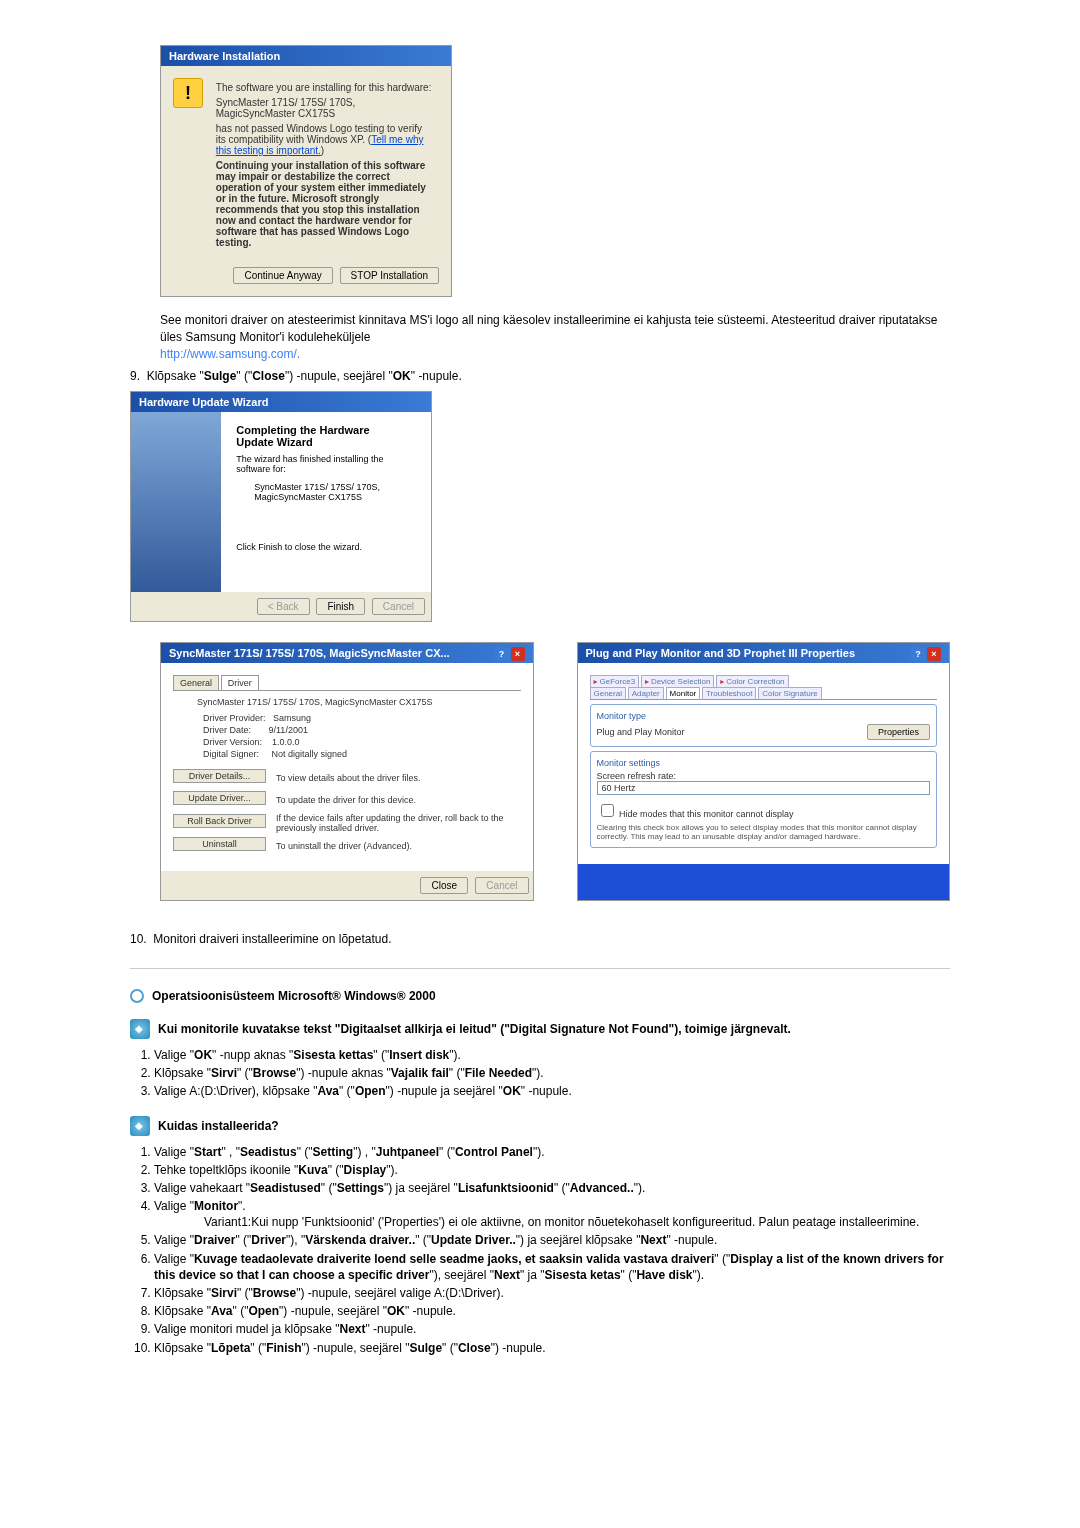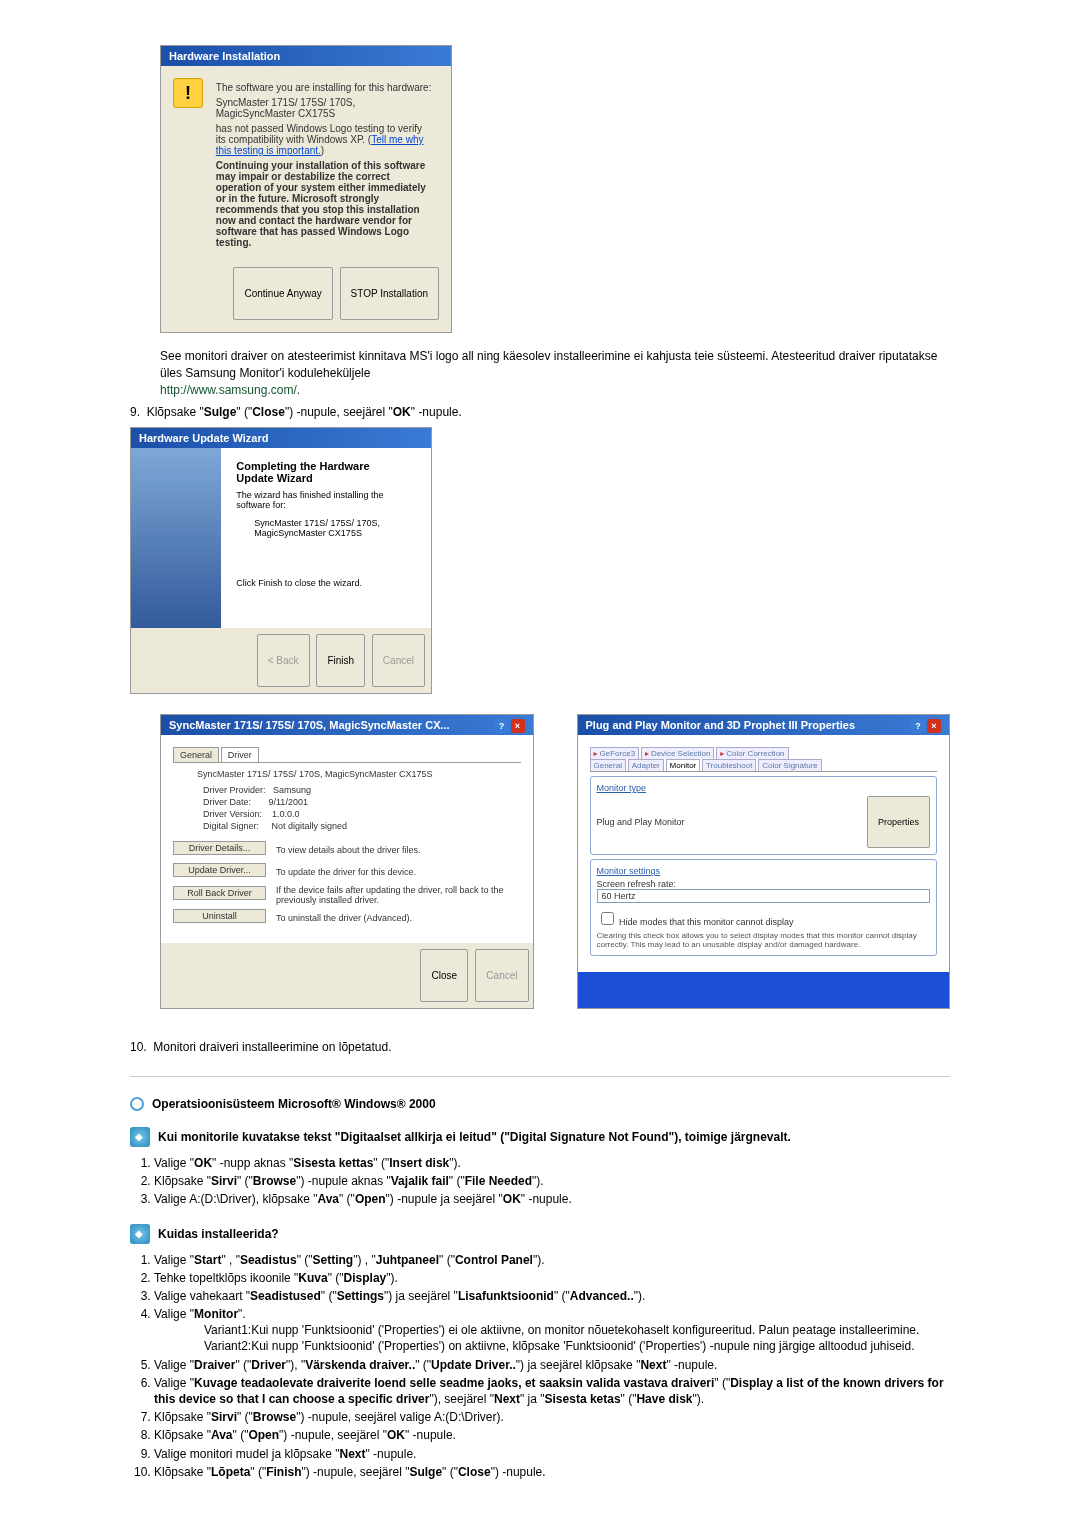--- a/index.html
+++ b/index.html
@@ -50,21 +50,21 @@
   }
   .dialog-body p { margin: 4px 0; }
   .dialog-link { color: #0046d5; text-decoration: underline; cursor: pointer; }
   .bold { font-weight: bold; }
   .dialog-buttons {
     text-align: right;
     margin-top: 15px;
   }
   .win-button, .tab-button {
     font-size: 10px;
-    padding: 20px 10px;
+    padding: 2px 10px;
     background: #ece9d8;
     border: 1px solid #999;
     border-radius: 2px;
     margin-left: 4px;
   }
   .win-button.disabled { color: #999; }
   .wizard-left-panel {
     display: inline-block;
     width: 90px;
     height: 180px;
@@ -141,21 +141,21 @@
     background: #3a7bd5;
     color: #fff;
     width: 14px;
     height: 14px;
     text-align: center;
     line-height: 14px;
     font-size: 9px;
     border-radius: 2px;
   }
   .section-text { margin: 6px 0; line-height: 1.4; }
-  .blue-link { color: #14532d; text-decoration: none; }
+  .blue-link { color: #3b82f6; text-decoration: none; }
   ol.doc-list, ul.doc-list {
     margin: 2px 0 6px 0;
     padding-left: 24px;
   }
   ol.doc-list li, ul.doc-list li {
     margin-bottom: 2px;
     line-height: 1.35;
   }
   .heading-row {
     display: flex;
@@ -192,21 +192,20 @@
   .groupbox {
     border: 1px solid #8aa9d6;
     border-radius: 3px;
     padding: 6px;
     margin: 4px 0;
   }
   .groupbox-title {
     font-size: 9px;
     color: #2a5fa8;
     margin-bottom: 3px;
-    text-decoration: underline;
   }
   .select-box {
     border: 1px solid #7f9db9;
     background: #fff;
     font-size: 9px;
     padding: 1px 4px;
     width: 100%;
     box-sizing: border-box;
   }
   .tiny-tab {
@@ -387,21 +386,20 @@
   <span class="gear-icon"></span>
   <span class="heading-text">Kuidas installeerida?</span>
 </div>
 
 <ol class="doc-list">
   <li>Valige "<b>Start</b>" , "<b>Seadistus</b>" ("<b>Setting</b>") , "<b>Juhtpaneel</b>" ("<b>Control Panel</b>").</li>
   <li>Tehke topeltklõps ikoonile "<b>Kuva</b>" ("<b>Display</b>").</li>
   <li>Valige vahekaart "<b>Seadistused</b>" ("<b>Settings</b>") ja seejärel "<b>Lisafunktsioonid</b>" ("<b>Advanced..</b>").</li>
   <li>Valige "<b>Monitor</b>".
     <div class="sub-indent">Variant1:Kui nupp 'Funktsioonid' ('Properties') ei ole aktiivne, on monitor nõuetekohaselt konfigureeritud. Palun peatage installeerimine.</div>
-    <div class="sub-indent">Variant2:Kui nupp 'Funktsioonid' ('Properties') on aktiivne, klõpsake 'Funktsioonid' ('Properties') -nupule ning järgige alltoodud juhiseid.</div>
   </li>
   <li>Valige "<b>Draiver</b>" ("<b>Driver</b>"), "<b>Värskenda draiver..</b>" ("<b>Update Driver..</b>") ja seejärel klõpsake "<b>Next</b>" -nupule.</li>
   <li>Valige "<b>Kuvage teadaolevate draiverite loend selle seadme jaoks, et saaksin valida vastava draiveri</b>" ("<b>Display a list of the known drivers for this device so that I can choose a specific driver</b>"), seejärel "<b>Next</b>" ja "<b>Sisesta ketas</b>" ("<b>Have disk</b>").</li>
   <li>Klõpsake "<b>Sirvi</b>" ("<b>Browse</b>") -nupule, seejärel valige A:(D:\Driver).</li>
   <li>Klõpsake "<b>Ava</b>" ("<b>Open</b>") -nupule, seejärel "<b>OK</b>" -nupule.</li>
   <li>Valige monitori mudel ja klõpsake "<b>Next</b>" -nupule.</li>
   <li>Klõpsake "<b>Lõpeta</b>" ("<b>Finish</b>") -nupule, seejärel "<b>Sulge</b>" ("<b>Close</b>") -nupule.</li>
 </ol>
 
 </body></html>

